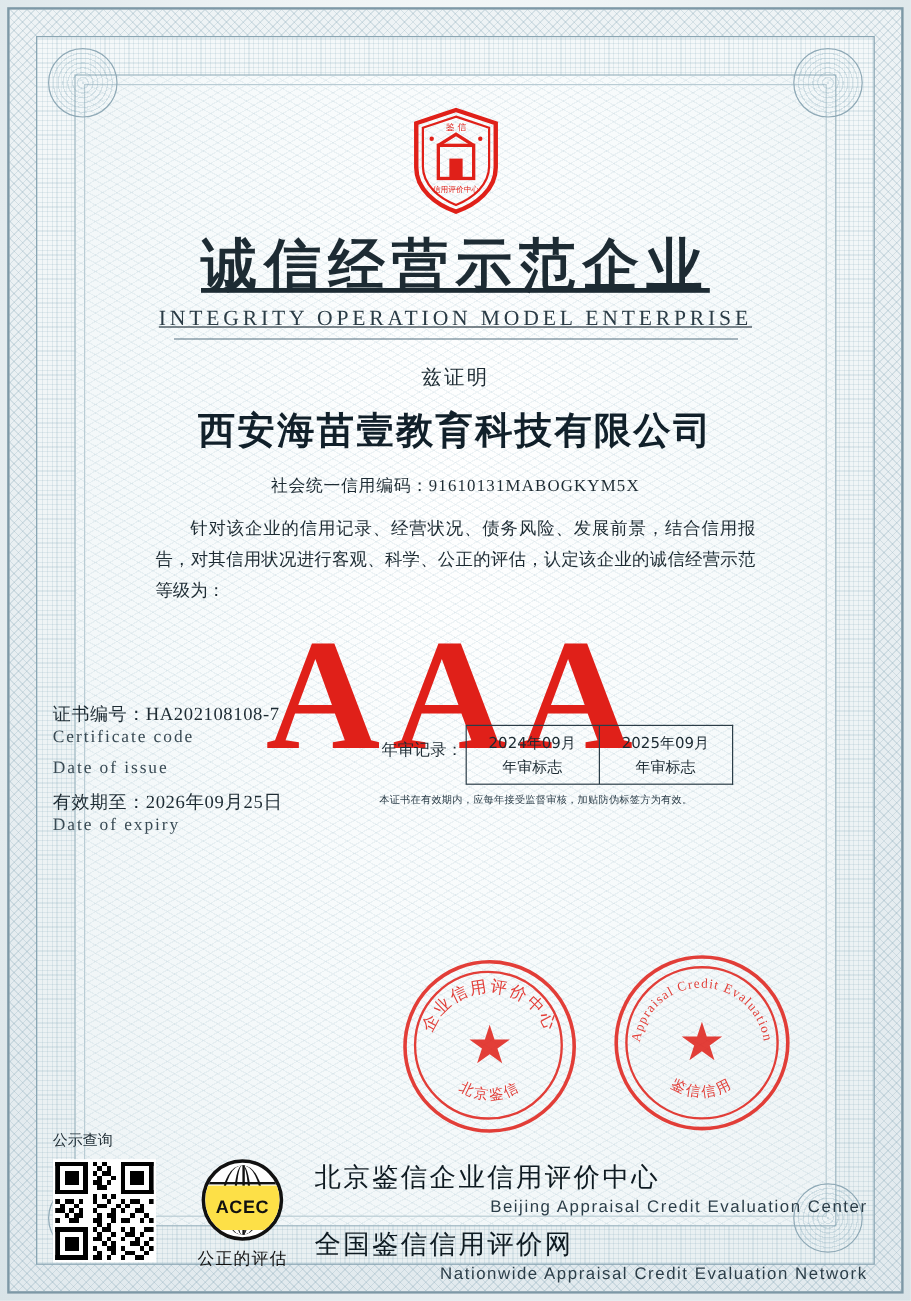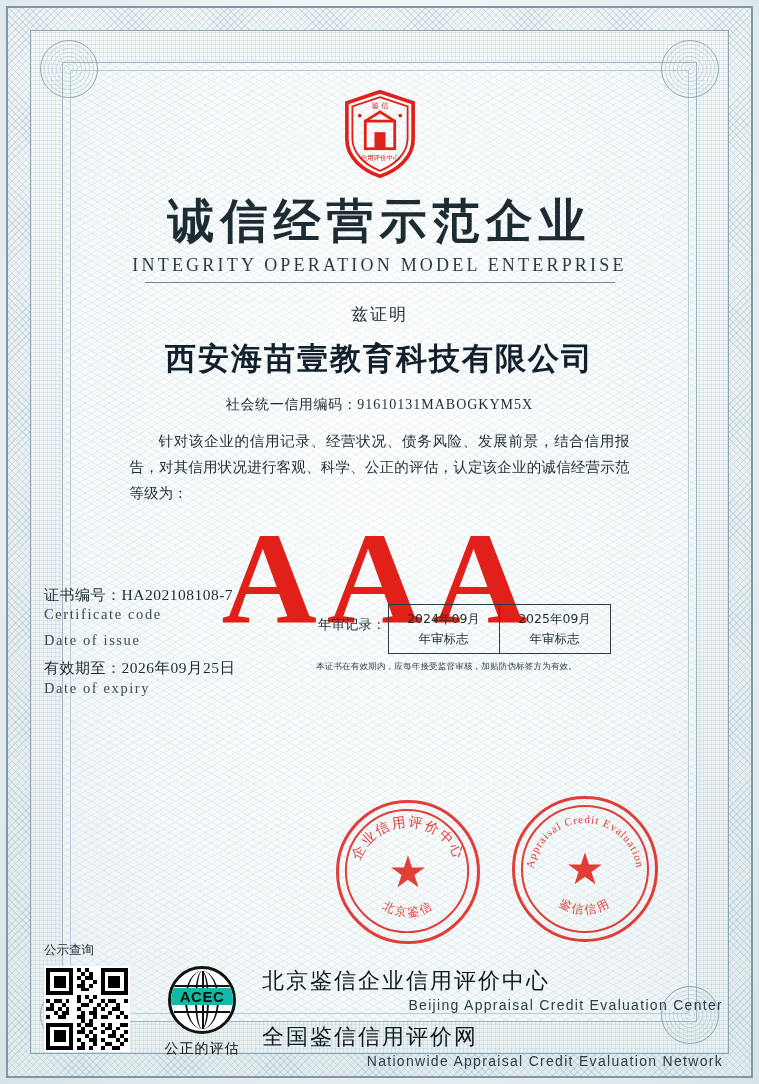--- a/index.html
+++ b/index.html
@@ -70,25 +70,27 @@
   }
   .emblem svg{display:block}
 
   
   .title-cn{
     margin-top:10px;
     font-family:"DejaVu Sans","Liberation Sans",sans-serif;
     font-size:47px;font-weight:bold;letter-spacing:6px;
     color:#1d2b33;
     text-align:center;
+    text-decoration:underline;
   }
   .title-en{
     margin-top:2px;
     font-size:18px;letter-spacing:3.2px;color:#2a3b45;
     font-family:"Liberation Serif", serif;
+    text-decoration:underline;
   }
   .title-rule{
     width:470px;height:1px;background:#6f8794;margin-top:6px;
   }
   .hereby{
     margin-top:20px;font-size:17px;color:#1d2b33;letter-spacing:2px;
     font-family:"DejaVu Sans","Liberation Sans",sans-serif;
   }
   .company{
     margin-top:12px;
@@ -190,21 +192,21 @@
   .acec-badge .e2{top:29px}
   .acec-badge .e3{top:42px}
   .acec-badge .m1,.acec-badge .m2{
     position:absolute;top:2px;bottom:2px;border-left:2px solid #111;border-radius:50%;
   }
   .acec-badge .m1{left:14px;right:14px;border-right:2px solid #111;}
   .acec-badge .m2{left:24px;right:24px;border-right:2px solid #111;}
   .acec-text{
     position:absolute;left:0;right:0;top:19px;
     font-family:"Liberation Sans",sans-serif;font-weight:bold;font-size:15px;
-    color:#111;letter-spacing:.5px;background:#14b8a6;padding:0 0;z-index:3;
+    color:#111;letter-spacing:.5px;background:#fde047;padding:10px 0;z-index:3;
   }
   .acec-cap{
     margin-top:6px;font-family:"DejaVu Sans","Liberation Sans",sans-serif;
     font-size:14px;color:#111;letter-spacing:1px;
   }
   .orgnames{
     margin-left:4px;flex:1;position:relative;height:96px;
   }
   .org-cn{
     font-family:"DejaVu Sans","Liberation Sans",sans-serif;

